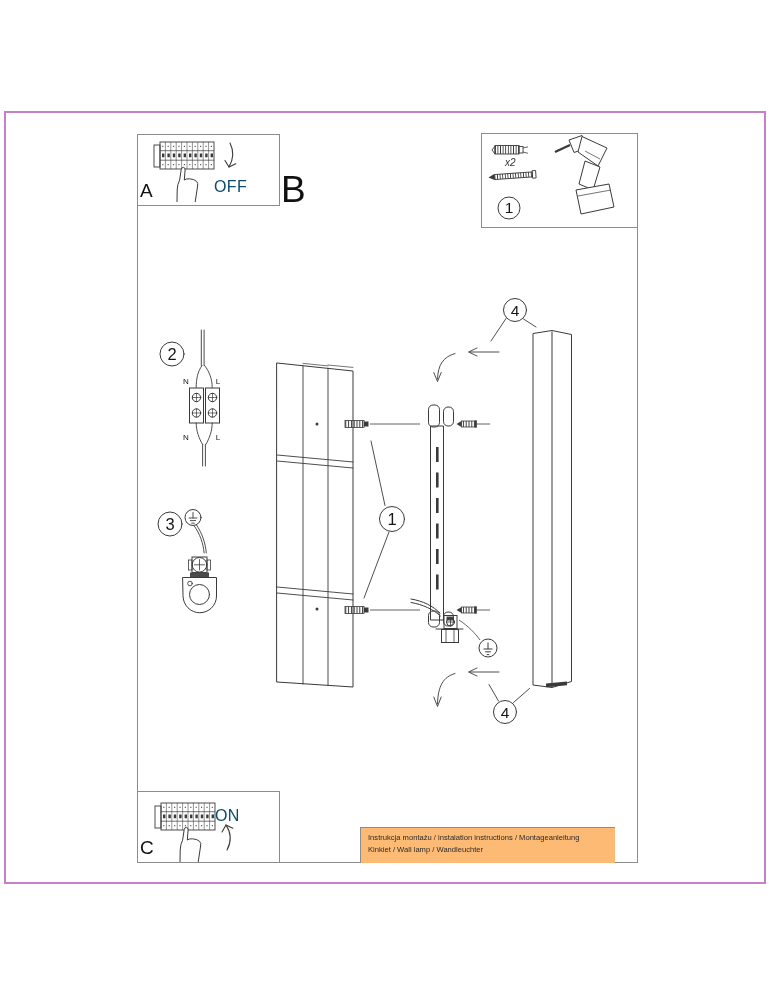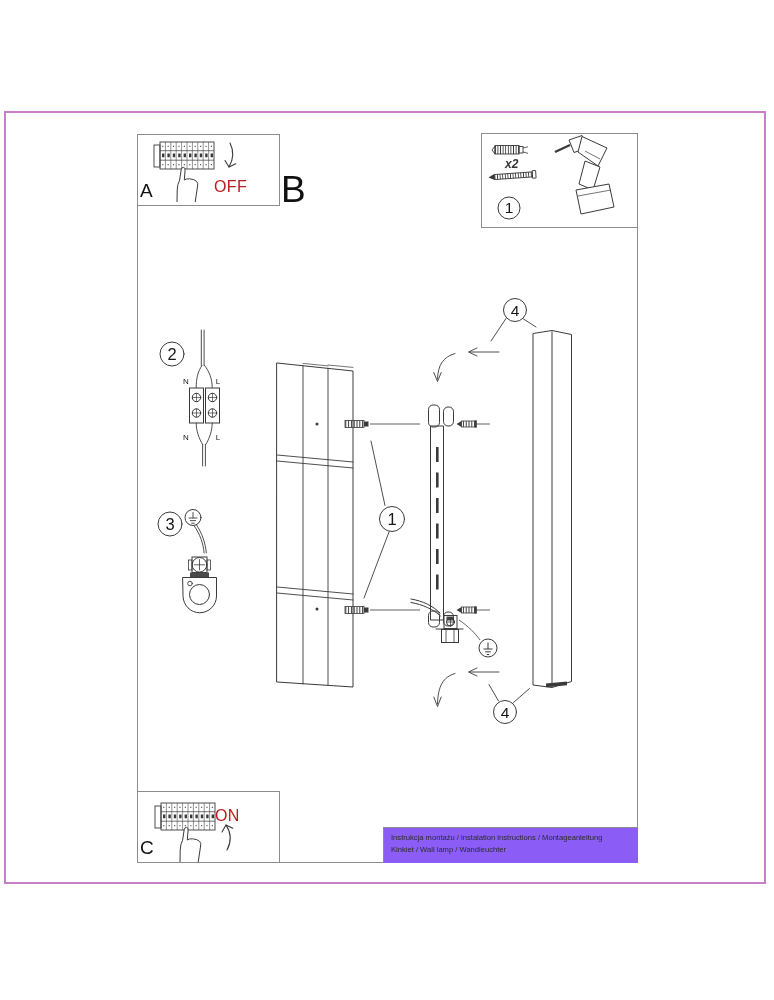--- a/index.html
+++ b/index.html
@@ -16,33 +16,33 @@
     left:137px;top:205px;width:501px;height:658px;box-sizing:border-box;
     border:1px solid #8c8c8c;border-top:none;background:transparent;z-index:1;
   }
   .panel-box{
     box-sizing:border-box;border:1px solid #8c8c8c;background:#fff;z-index:3;
   }
   #box-a{left:137px;top:134px;width:143px;height:72px;}
   #box-c{left:137px;top:791px;width:143px;height:72px;}
   #parts-box{left:481px;top:133px;width:157px;height:95px;}
   #footer-box{
-    left:383px;top:827px;width:255px;height:36px;box-sizing:border-box;
+    left:360px;top:827px;width:255px;height:36px;box-sizing:border-box;
     border-top:1px solid #8c8c8c;border-left:1px solid #8c8c8c;
-    background:#8b5cf6;z-index:3;padding:4px 0 0 7px;
+    background:#fdba74;z-index:3;padding:4px 0 0 7px;
   }
   .footer-line{font-size:7.6px;line-height:12.2px;color:#2b2b2b;white-space:nowrap;}
   #letter-b{left:281px;top:171px;font-size:37px;line-height:1;color:#111;z-index:4;}
   .corner-letter{font-size:19px;line-height:1;color:#111;z-index:5;}
   #label-a{left:140px;top:181px;}
   #label-c{left:140px;top:838px;}
-  .switch-word{font-size:16px;line-height:1;color:#b91c1c;z-index:5;letter-spacing:0.4px;}
+  .switch-word{font-size:16px;line-height:1;color:#0c4a6e;z-index:5;letter-spacing:0.4px;}
   #off-label{left:214px;top:179px;}
   #on-label{left:215px;top:808px;}
-  #x2-label{left:505px;top:157px;font-size:12px;font-style:italic;color:#333;z-index:5;font-weight:bold;}
+  #x2-label{left:505px;top:157px;font-size:10px;font-style:italic;color:#333;z-index:5;}
   svg{position:absolute;overflow:visible;}
   svg text{font-family:"Liberation Sans",sans-serif;fill:#161616;stroke:none;text-anchor:middle;}
   text.num{font-size:15.5px;}
   text.num-lg{font-size:16.5px;}
   text.lbl{font-size:8px;}
   #diagram{left:137px;top:228px;z-index:2;}
   #boxa-art,#boxc-art{z-index:4;}
   #boxa-art{left:137px;top:134px;}
   #boxc-art{left:137px;top:791px;}
   #parts-art{left:481px;top:133px;z-index:4;}

